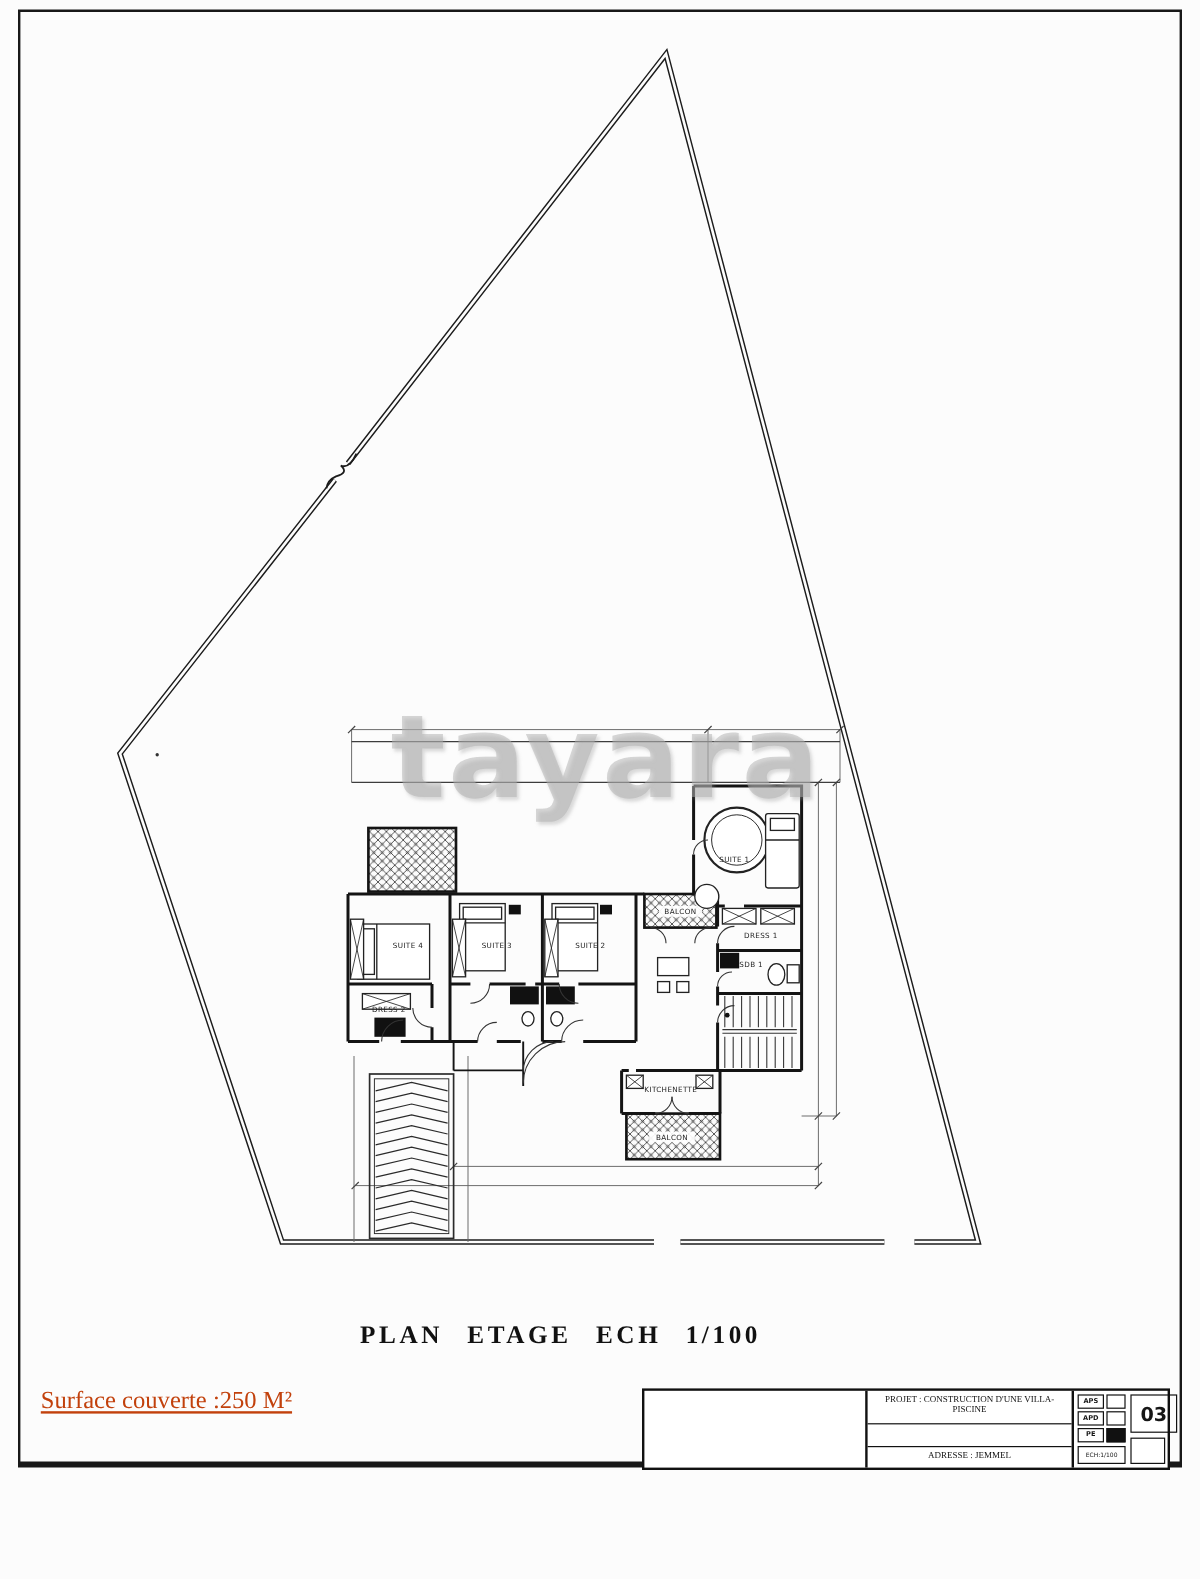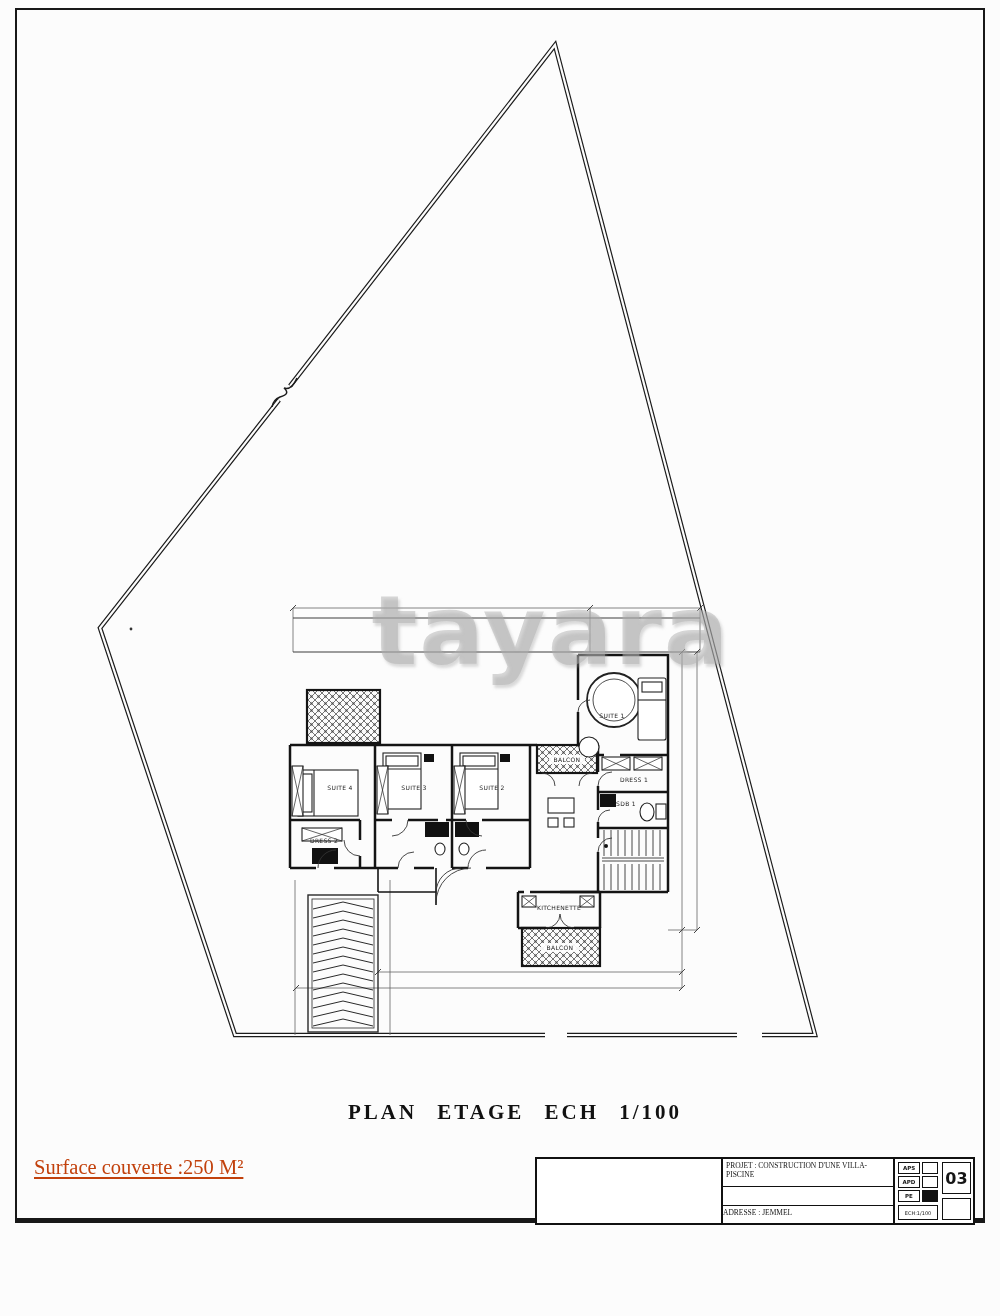--- a/index.html
+++ b/index.html
@@ -11,40 +11,39 @@
     position:absolute;left:15px;top:8px;width:966px;height:1208px;
     border:2px solid #181818;border-bottom-width:5px;background:transparent;
   }
   .plan-svg{position:absolute;left:0;top:0;z-index:2;}
   .watermark{
     position:absolute;left:295px;top:583px;width:420px;z-index:3;
     text-align:center;font-family:"DejaVu Sans",sans-serif;font-weight:bold;
     font-size:96px;line-height:1;color:rgba(175,175,175,0.50);
     letter-spacing:2px;pointer-events:none;filter:blur(0.4px);
     text-shadow:2px 3px 3px rgba(150,150,150,0.35);
-    margin-left:46px;
   }
   .drawing-title{
     position:absolute;left:300px;top:1100px;width:430px;z-index:4;
-    text-align:center;font-family:"Liberation Serif",serif;font-weight:bold;
+    text-align:left;font-family:"Liberation Serif",serif;font-weight:bold;
     font-size:21px;letter-spacing:3px;word-spacing:12px;color:#111;
   }
   .surfaces{
     position:absolute;left:34px;top:1152px;z-index:5;
     font-family:"Liberation Serif",serif;font-size:20.5px;line-height:1.5;color:#c2410c;
   }
   .surfaces div{text-decoration:underline;text-underline-offset:3px;}
   .title-block{
     position:absolute;left:535px;top:1157px;width:440px;height:68px;z-index:5;
     border:2.5px solid #111;background:#fff;display:flex;box-sizing:border-box;
   }
   .tb-empty{flex:0 0 184px;border-right:2px solid #111;}
   .tb-project{
     flex:0 0 172px;border-right:2px solid #111;display:flex;flex-direction:column;
-    font-family:"Liberation Serif",serif;font-size:7.5px;box-sizing:border-box;
+    font-family:"Liberation Serif",serif;font-size:7.5px;box-sizing:border-box;text-align:center;
   }
   .tb-row1{height:28px;border-bottom:1.2px solid #111;padding:2px 3px;box-sizing:border-box;line-height:1.25;}
   .tb-row2{flex:1;border-bottom:1.2px solid #111;}
   .tb-row3{height:17px;padding:2px 0;box-sizing:border-box;}
   .tb-right{flex:1;position:relative;}
   .tb-mini{
     position:absolute;border:1.2px solid #111;font-family:"DejaVu Sans",sans-serif;
     font-size:5.5px;font-weight:bold;display:flex;align-items:center;justify-content:center;
     box-sizing:border-box;background:#fff;
   }
@@ -256,18 +255,18 @@
       <div class="tb-row3">ADRESSE :  JEMMEL</div>
     </div>
     <div class="tb-right">
       <div class="tb-mini" style="left:3px;top:3px;width:22px;height:12px;">APS</div>
       <div class="tb-mini" style="left:27px;top:3px;width:16px;height:12px;"></div>
       <div class="tb-mini" style="left:3px;top:17px;width:22px;height:12px;">APD</div>
       <div class="tb-mini" style="left:27px;top:17px;width:16px;height:12px;"></div>
       <div class="tb-mini" style="left:3px;top:31px;width:22px;height:12px;">PE</div>
       <div class="tb-mini black" style="left:27px;top:31px;width:16px;height:12px;"></div>
       <div class="tb-scale" style="left:3px;top:46px;width:40px;height:15px;">ECH:1/100</div>
-      <div class="tb-sheet" style="left:47px;top:3px;width:29px;height:32px;">03</div>
+      <div class="tb-sheet" style="left:47px;top:3px;width:39px;height:32px;">03</div>
       <div class="tb-box" style="left:47px;top:39px;width:29px;height:22px;"></div>
     </div>
   </div>
 
 </div>
 
 </body></html>

